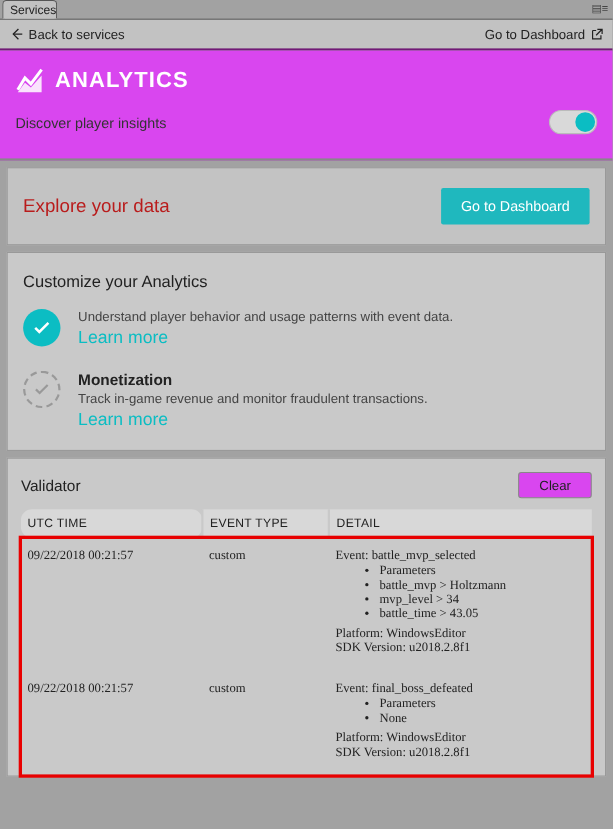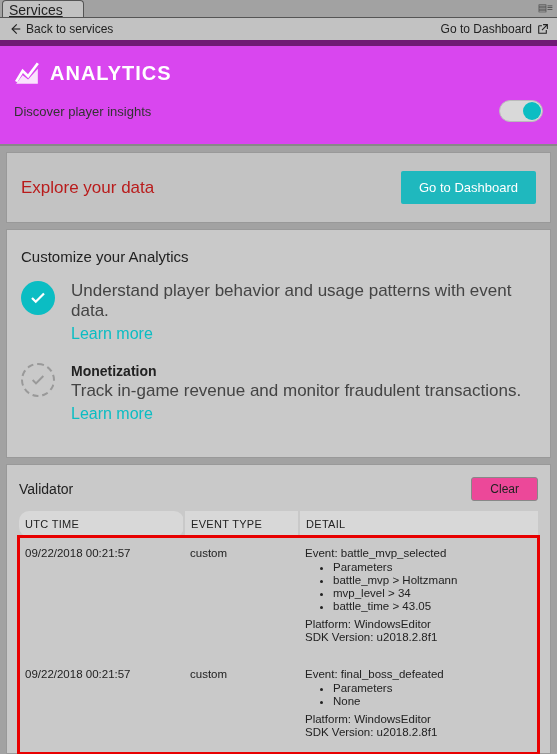--- a/index.html
+++ b/index.html
@@ -20,38 +20,37 @@
     border-bottom: 1px solid #555;
     display: flex;
     align-items: flex-end;
   }
   .tab {
     background: #c2c2c2;
     border: 1px solid #555;
     border-bottom: none;
     border-top-left-radius: 4px;
     border-top-right-radius: 4px;
-    padding: 2px 20px 1px 6px;
-    font-size: 14px;
+    padding: 2px 0 1px 6px;
+    font-size: 11px;
     height: 17px;
     margin-left: 2px;
     display:flex;
     align-items:center;
-    text-decoration:underline;
   }
   .dock-icon {
     position:absolute;
     top:2px; right:4px;
     font-size:10px;
     color:#444;
   }
   
   .breadcrumb-row {
     background: #c2c2c2;
-    border-bottom: 6px solid #701a75;
+    border-bottom: 2px solid #701a75;
     height: 28px;
     display:flex;
     align-items:center;
     justify-content:space-between;
     padding: 0 8px;
   }
   .back-link {
     display:flex; align-items:center; gap:4px;
     font-size:12px; color:#222;
   }
@@ -98,59 +97,59 @@
   .explore-title{font-size:17px;font-weight:normal;color:#b91c1c;}
   .teal-btn{
     background:#1fb8be;color:#fff;padding:9px 18px;border:none;
     font-size:13px;border-radius:2px;
   }
   
   .customize-title{font-size:15px;font-weight:500;color:#222;margin-bottom:16px;}
   .feature{
     display:flex;gap:16px;margin-bottom:20px;align-items:flex-start;
   }
-  .feature:last-child{margin-bottom:16px;}
+  .feature:last-child{margin-bottom:0;}
   .feature-badge{
     width:34px;height:34px;border-radius:50%;flex-shrink:0;
     display:flex;align-items:center;justify-content:center;
   }
   .badge-on{background:#0bbdc3;}
   .badge-off{border:2px dashed #999;}
   .badge-on svg{width:18px;height:18px;}
   .badge-off svg{width:16px;height:16px;}
   .feature-body{flex:1;}
   .feature-name{font-size:14px;font-weight:bold;color:#222;margin-bottom:2px;}
-  .feature-desc{font-size:17px;color:#444;margin-bottom:4px;}
+  .feature-desc{font-size:12px;color:#444;margin-bottom:4px;}
   .learn-more{font-size:16px;color:#0bbdc3;}
   
   .validator-header{
     display:flex;justify-content:space-between;align-items:center;margin-bottom:10px;
   }
   .validator-title{font-size:14px;color:#222;}
   .clear-btn{
-    background:#ec4899;border:1px solid #888;border-radius:3px;
+    background:#d946ef;border:1px solid #888;border-radius:3px;
     padding:4px 18px;font-size:12px;color:#222;
   }
   .val-table{
     width:100%;border-collapse:collapse;font-size:11px;
   }
   .val-table thead th{
     text-align:left;background:#d8d8d8;padding:7px 6px;
     font-weight:normal;font-size:11px;letter-spacing:0.3px;
     border-right:2px solid #c9c9c9;
   }
   .val-table thead th:last-child{border-right:none;}
   .col-time{width:165px;border-radius:10px;}
   .col-type{width:115px;}
   .val-table tbody td{
-    vertical-align:top;padding:10px 6px 14px 6px;font-size:11.5px;color:#222;
+    vertical-align:top;padding:10px 6px 14px 6px;font-size:11.5px;color:#222;font-family:Liberation Serif, serif;
   }
   .detail-block .ev-line{margin-bottom:1px;}
   .detail-block ul{margin:2px 0 6px 28px;padding:0;}
-  .detail-block ul li{font-size:11.5px;margin:1px 0;}
+  .detail-block ul li{font-size:11.5px;margin:1px 12px;}
   .tbody-highlight{
     outline:3px solid #e80000;outline-offset:-1px;
   }
 </style>
 </head>
 <body>
 
 <div class="tabbar">
   <div class="tab">
     <span>Services</span>

